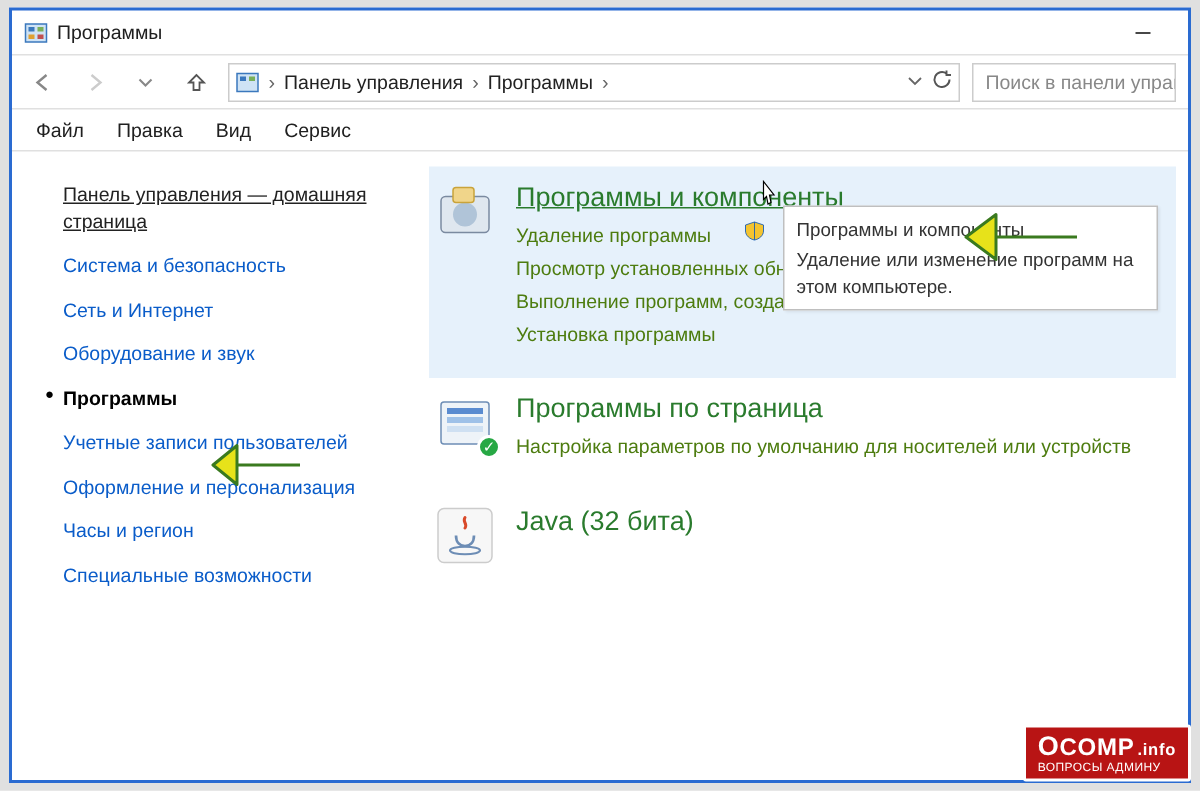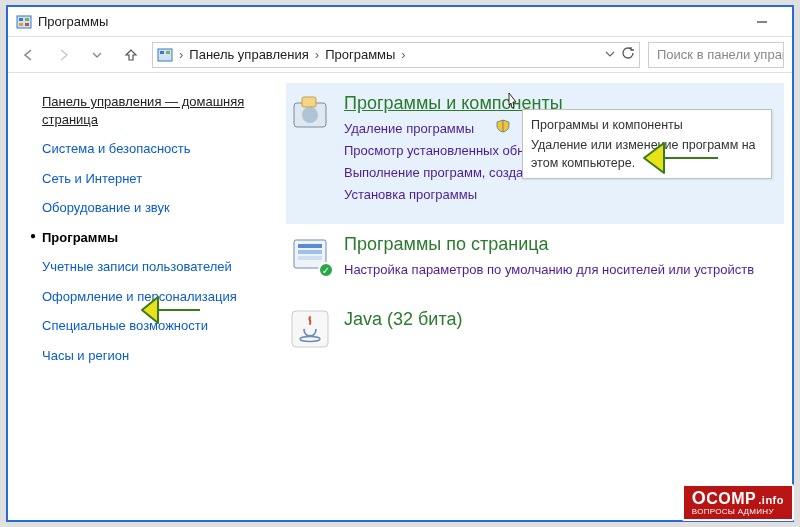--- a/index.html
+++ b/index.html
@@ -28,21 +28,21 @@
   .side-item .lbl {}
   .side-item.active .lbl { font-weight: 700; color: #000; }
   .side-item.plain .lbl { color: #222; text-decoration: underline; }
   .content { flex: 1; position: relative; padding: 10px 8px; }
   .section { display: flex; gap: 14px; padding: 10px 8px 18px 4px; }
   .section.highlight { background: #e6f1fb; }
   .sect-icon { width: 40px; height: 40px; flex: 0 0 40px; position: relative; }
   .sect-body { flex: 1; }
   .sect-title { font-size: 18px; color: #2a7b2d; text-decoration: underline; margin-bottom: 4px; }
   .sect-title.nou { text-decoration: none; }
-  .sect-sub { color: #4c1d95; font-size: 13px; line-height: 1.7; }
+  .sect-sub { color: #4d7c0f; font-size: 13px; line-height: 1.7; }
   .sect-sub span { margin-right: 18px; display: inline-flex; align-items: center; }
   .shield { display: inline-block; width: 14px; height: 14px; margin-right: 4px; vertical-align: -2px; }
   .tooltip { position: absolute; left: 244px; top: 36px; width: 250px; background: #fff; border: 1px solid #bfbfbf; padding: 6px 8px; font-size: 12.5px; color: #333; line-height: 1.45; box-shadow: 1px 1px 2px rgba(0,0,0,.08); z-index: 10; }
   .tooltip .tt-title { margin-bottom: 2px; }
   .arrow { position: absolute; z-index: 20; }
   .arrow svg { display: block; }
   .cursor { position: absolute; z-index: 25; width: 16px; height: 20px; }
   .watermark { position: absolute; right: 6px; bottom: 6px; z-index: 30; }
   .watermark .wm-box { background: #b81414; color: #fff; padding: 3px 8px; border-radius: 2px; border: 2px solid #fff; display: flex; flex-direction: column; align-items: flex-start; line-height: 1.05; }
   .wm-main { font-weight: 800; letter-spacing: .5px; display: flex; align-items: baseline; }
@@ -117,20 +117,26 @@
               <path d="M12 7a5 5 0 1 1-2-4" fill="none" stroke="#555" stroke-width="1.3"></path>
               <path d="M10 1 L10 4 L13 4" fill="none" stroke="#555" stroke-width="1.3"></path>
             </svg></span>
       </span>
     </div>
     <div class="search">
       <span>Поиск в панели управ</span>
     </div>
   </div>
 
+  <div class="menubar">
+    <span class="menuitem">Файл</span>
+    <span class="menuitem">Правка</span>
+    <span class="menuitem">Вид</span>
+    <span class="menuitem">Сервис</span>
+  </div>
 
   <div class="body">
 
     <div class="sidebar">
       <div class="side-item home plain">
         <span class="bullet"></span>
         <span class="lbl">Панель управления — домашняя страница</span>
       </div>
       <div class="side-item">
         <span class="bullet"></span>
@@ -151,25 +157,25 @@
       <div class="side-item">
         <span class="bullet"></span>
         <span class="lbl">Учетные записи пользователей</span>
       </div>
       <div class="side-item">
         <span class="bullet"></span>
         <span class="lbl">Оформление и персонализация</span>
       </div>
       <div class="side-item">
         <span class="bullet"></span>
+        <span class="lbl">Часы и регион</span>
+      </div>
+      <div class="side-item">
+        <span class="bullet"></span>
         <span class="lbl">Специальные возможности</span>
-      </div>
-      <div class="side-item">
-        <span class="bullet"></span>
-        <span class="lbl">Часы и регион</span>
       </div>
     </div>
 
     <div class="content">
 
       <div class="section highlight">
         <div class="sect-icon">
           <svg viewBox="0 0 40 40">
               <rect x="4" y="10" width="32" height="24" rx="3" fill="#dfe7ef" stroke="#7a8aa0"></rect>
               <circle cx="20" cy="22" r="8" fill="#b0c4d8"></circle>

